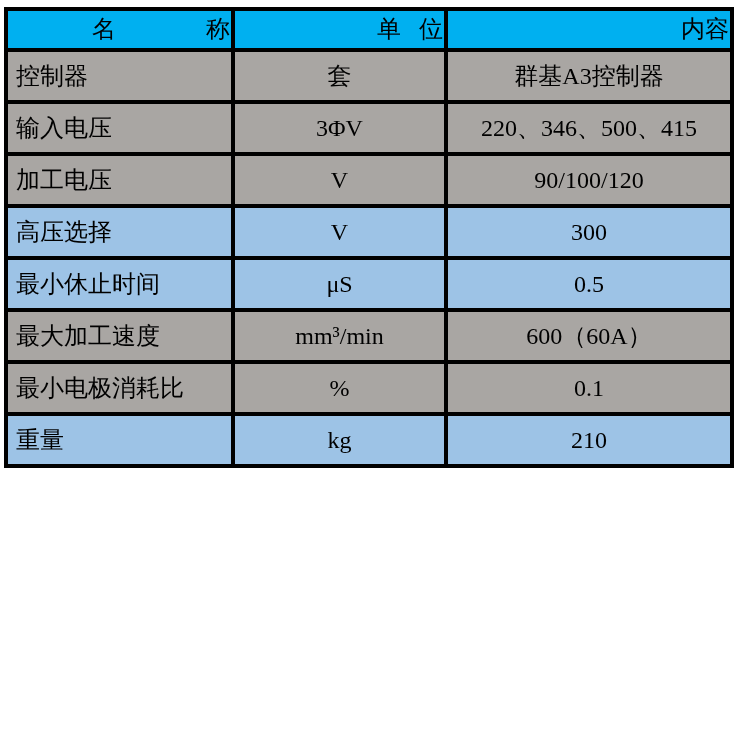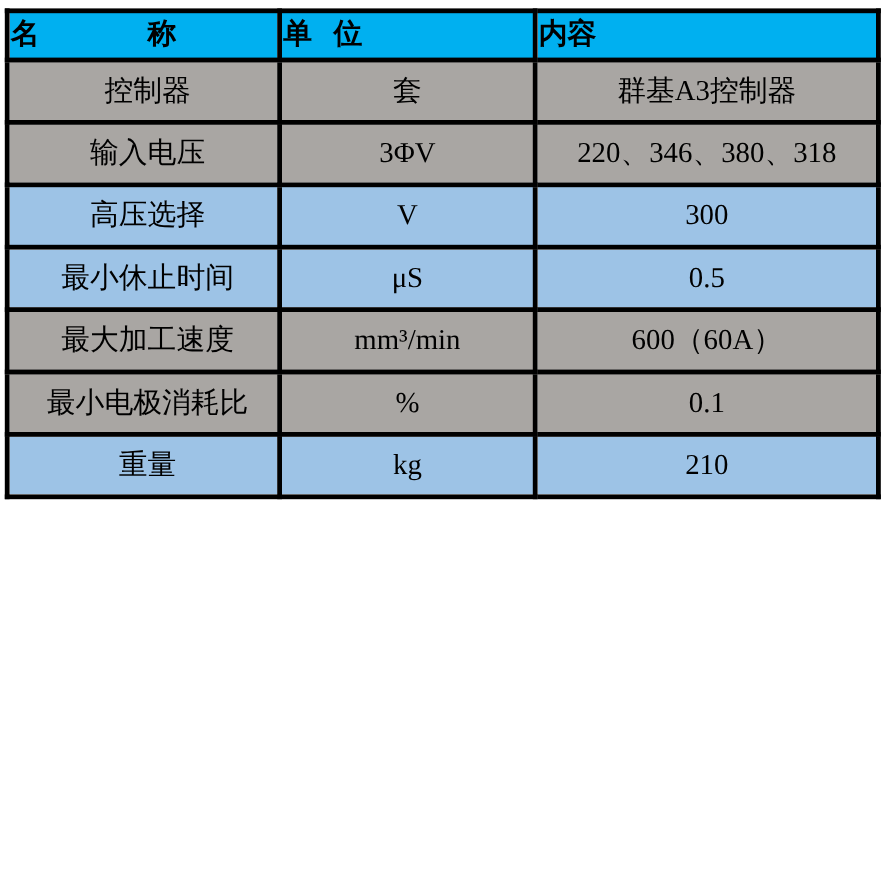--- a/index.html
+++ b/index.html
@@ -29,31 +29,30 @@
     border:4px solid var(--border-color);
     font-weight:normal;
     font-size:24px;
     line-height:1.1;
     overflow:hidden;
     vertical-align:middle;
   }
   table.spec th{
     height:41px;
     background:var(--header-bg);
-    text-align:left;
+    text-align:right;
     white-space:pre;
-    font-weight:bold;
   }
   table.spec td{
     height:52px;
     text-align:center;
     white-space:nowrap;
   }
   table.spec td.name-cell{
-    text-align:center;
+    text-align:left;
     padding-left:8px;
   }
   tr.row-gray td{background:var(--row-gray);}
   tr.row-blue td{background:var(--row-blue);}
 </style>
 </head>
 <body>
 
 <table class="spec">
   <colgroup>
@@ -70,21 +69,26 @@
   </thead>
   <tbody>
       <tr class="row-gray">
     <td class="name-cell">控制器</td>
     <td class="unit-cell">套</td>
     <td class="content-cell">群基A3控制器</td>
   </tr>
       <tr class="row-gray">
     <td class="name-cell">输入电压</td>
     <td class="unit-cell">3ΦV</td>
-    <td class="content-cell">220、346、380、318</td>
+    <td class="content-cell">220、346、500、415</td>
+  </tr>
+      <tr class="row-gray">
+    <td class="name-cell">加工电压</td>
+    <td class="unit-cell">V</td>
+    <td class="content-cell">90/100/120</td>
   </tr>
       <tr class="row-blue">
     <td class="name-cell">高压选择</td>
     <td class="unit-cell">V</td>
     <td class="content-cell">300</td>
   </tr>
       <tr class="row-blue">
     <td class="name-cell">最小休止时间</td>
     <td class="unit-cell">μS</td>
     <td class="content-cell">0.5</td>

